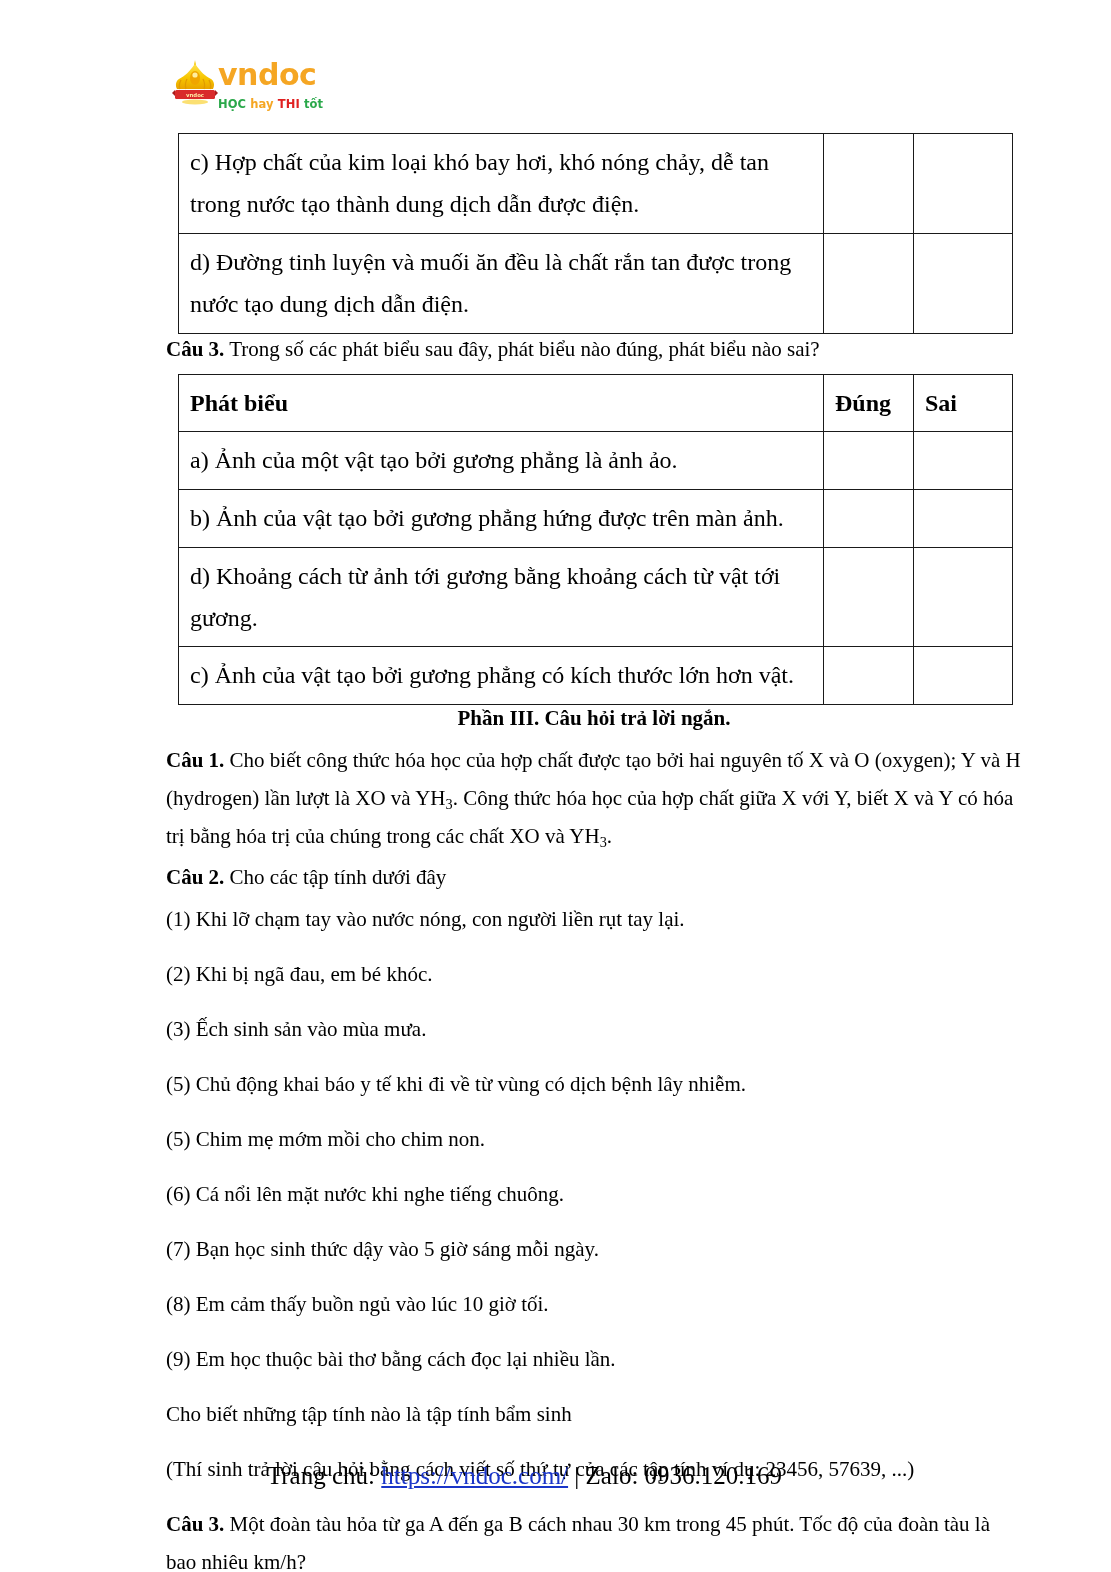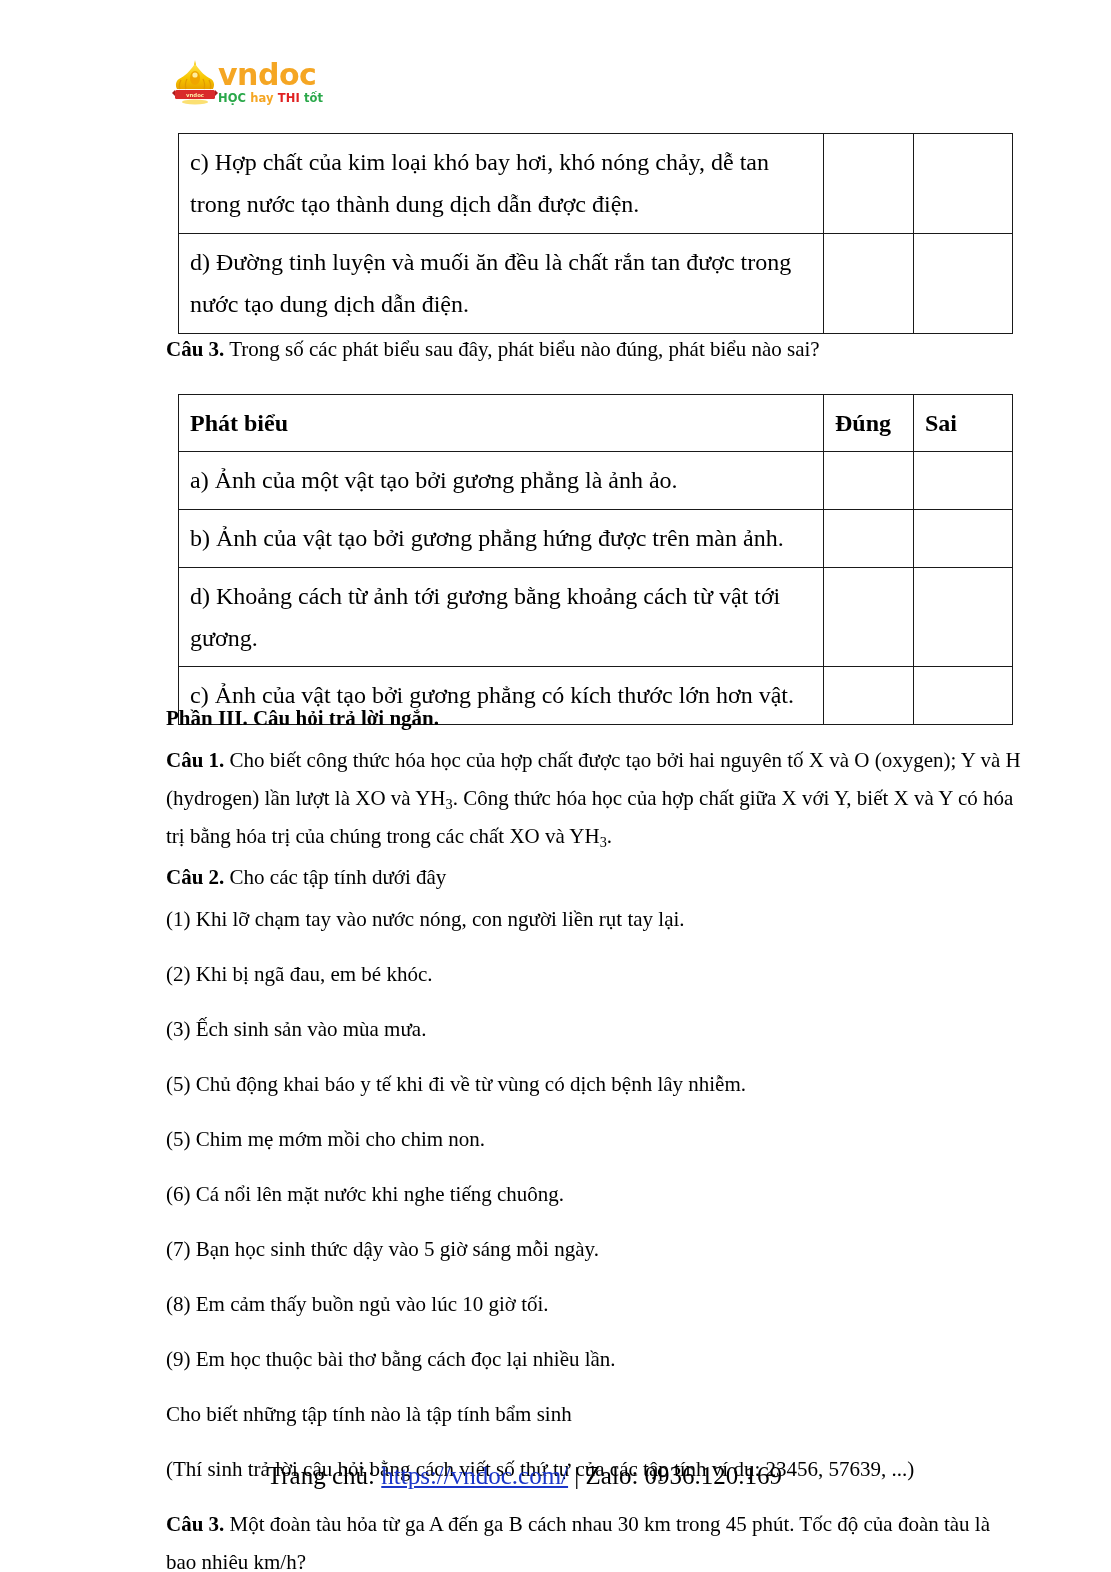--- a/index.html
+++ b/index.html
@@ -41,21 +41,21 @@
     line-height: 30px;
     color: #f5a623;
     letter-spacing: -0.5px;
   }
   .logo-tag {
     font-family: "DejaVu Sans", sans-serif;
     font-weight: bold;
     font-size: 11.5px;
     line-height: 14px;
     letter-spacing: 0.1px;
-    margin-top: 1px;
+    margin-top: 7px;
     white-space: nowrap;
   }
   .tag-hoc { color: #2aa84a; }
   .tag-hay { color: #f5a623; }
   .tag-thi { color: #e02020; }
   .tag-tot { color: #2aa84a; }
 
   
   .page {
     position: absolute;
@@ -88,35 +88,35 @@
 
   #table1 {
     left: 178px;
     top: 133px;
     width: 834px;
   }
   #table1 td.cell-stmt { height: 100px; }
 
   #table2 {
     left: 178px;
-    top: 394px;
+    top: 374px;
     width: 834px;
   }
 
   
   .para {
     position: absolute;
     left: 166px;
     width: 856px;
     font-size: 21px;
     line-height: 1.80;
     text-align: left;
   }
   .para b { font-weight: bold; }
-  .bold-head { font-weight: bold; }
+  .bold-head { font-weight: bold; text-align: center; }
   sub { font-size: 0.68em; vertical-align: baseline; position: relative; top: 0.28em; }
 
   
   .footer {
     position: absolute;
     left: 0;
     top: 1462px;
     width: 1049px;
     text-align: center;
     font-size: 25px;

